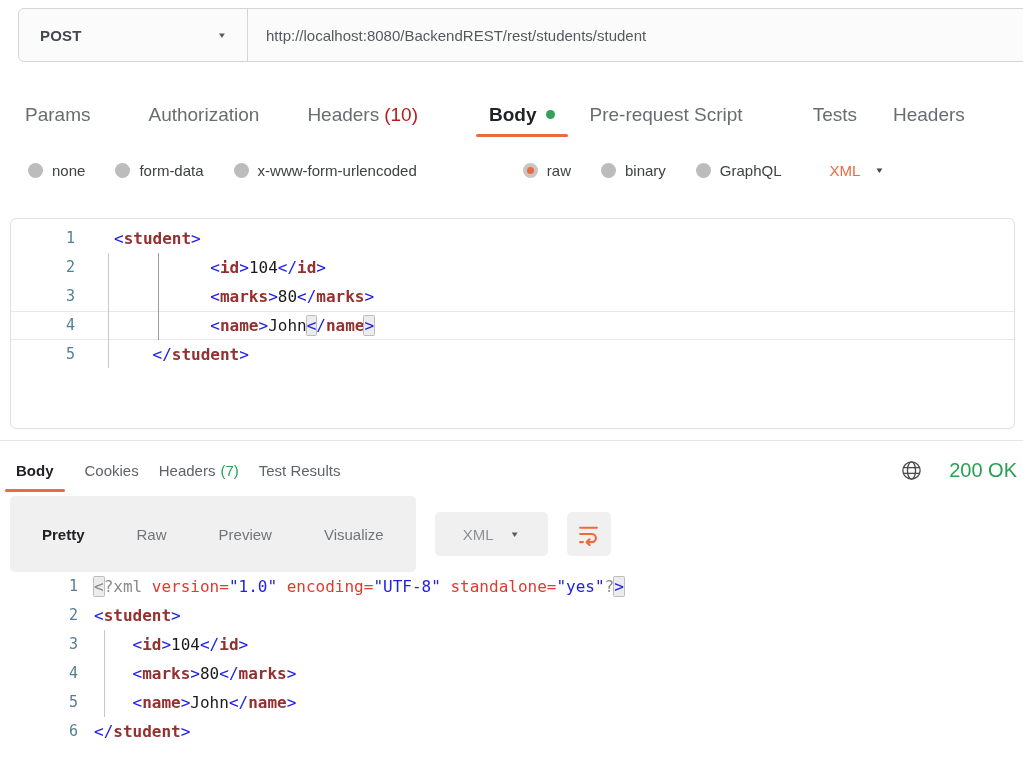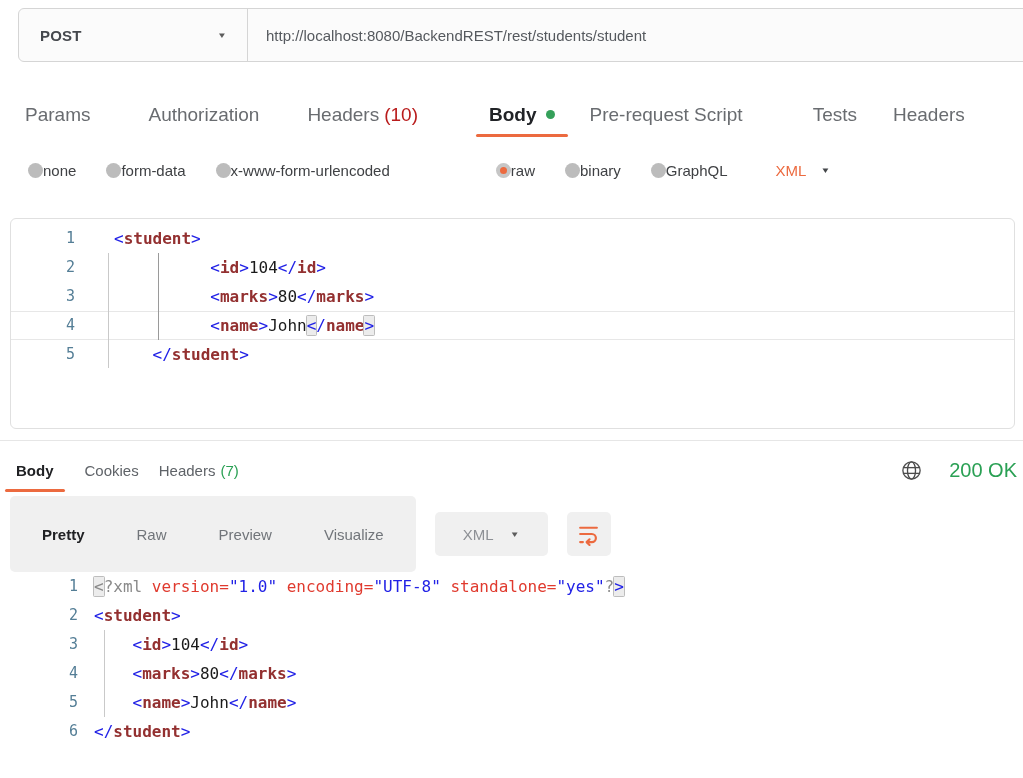--- a/index.html
+++ b/index.html
@@ -23,21 +23,21 @@
   .rtab-auth{margin-right:48px;}
   .rtab-headers{margin-right:58px;}
   .rtab-body{margin-right:22px;padding:0 13px;color:#212327;font-weight:700;}
   .rtab-body::after{content:"";position:absolute;left:0;right:0;bottom:0;height:3px;background:#ec6a3f;border-radius:2px;}
   .green-dot{width:9px;height:9px;border-radius:50%;background:#35a05a;margin-left:9px;}
   .rtab-pre{margin-right:70px;}
   .rtab-tests{margin-right:36px;}
 
   
   .radio-row{position:absolute;left:28px;top:150px;height:40px;display:flex;align-items:center;gap:30px;font-size:15px;color:#3f4144;}
-  .radio-item{display:flex;align-items:center;cursor:pointer;}
+  .radio-item{display:flex;align-items:center;gap:9px;cursor:pointer;}
   .radio{width:15px;height:15px;border-radius:50%;background:#bcbcbc;position:relative;flex:none;}
   .radio.sel{background:#c6c6c6;}
   .radio.sel::after{content:"";position:absolute;left:4px;top:4px;width:7px;height:7px;border-radius:50%;background:#ec6a3f;}
   .ml-raw{margin-left:76px;}
   .lang-select{display:flex;align-items:center;gap:14px;margin-left:18px;cursor:pointer;}
   .lang-select .lang{color:#ec6a3f;font-size:15px;}
   .lang-select .caret{color:#44474a;}
 
   
   .codearea{font-family:"DejaVu Sans Mono","Liberation Mono",monospace;font-size:16px;}
@@ -195,20 +195,23 @@
     <div class="resp-tab resp-tab-body">
         <span>Body</span>
       </div>
     <div class="resp-tab">
         <span>Cookies</span>
       </div>
     <div class="resp-tab">
       <span>Headers</span>
       <span class="cnt">(7)</span>
     </div>
+    <div class="resp-tab">
+        <span>Test Results</span>
+      </div>
   </div>
   <div class="resp-meta">
     <span>
       <svg width="23" height="23" viewBox="0 0 24 24" fill="none" stroke="#4c4c4c" stroke-width="1.4">
         <circle cx="12" cy="12" r="9"></circle>
         <ellipse cx="12" cy="12" rx="4.2" ry="9"></ellipse>
         <line x1="3.6" y1="9" x2="20.4" y2="9"></line>
         <line x1="3.6" y1="15" x2="20.4" y2="15"></line>
       </svg>
     </span>

